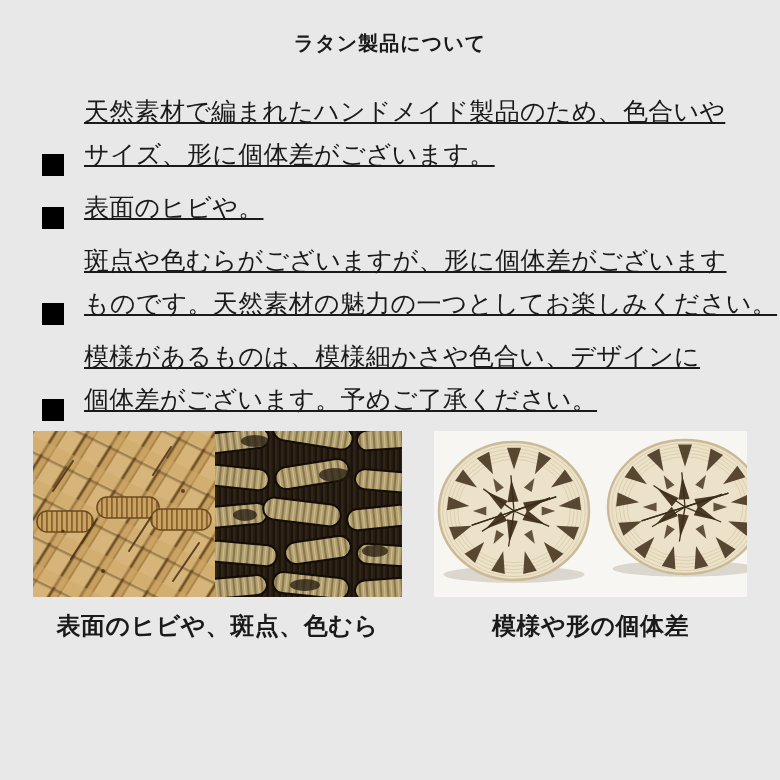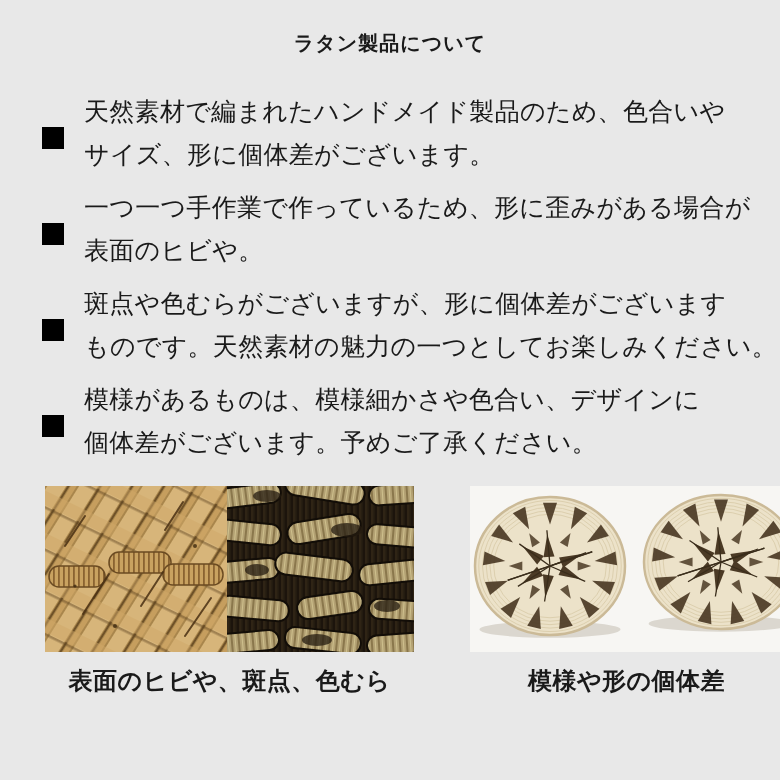--- a/index.html
+++ b/index.html
@@ -8,29 +8,29 @@
     background: #e8e8e8; overflow: hidden;
     font-family: "Liberation Sans", "DejaVu Sans", sans-serif;
     color: #1a1a1a;
   }
   .page { width: 780px; height: 780px; padding-top: 30px; }
   .title {
     margin: 0 0 33px 0; text-align: center;
     font-size: 20px; font-weight: 700; letter-spacing: 1px;
   }
   .bullets { padding: 0 30px 0 42px; }
-  .bullet { display: flex; align-items: center; margin-bottom: 10px; }
+  .bullet { display: flex; align-items: flex-end; margin-bottom: 10px; text-decoration: underline; }
   .bullet-square {
     flex: none; width: 22px; height: 22px;
     background: #000; margin: 10px 20px 0 0;
   }
   .bullet-text { font-size: 25px; line-height: 43px; letter-spacing: 0.3px; }
   .line { display: block; white-space: nowrap; }
   .figures { display: flex; gap: 12px; padding: 0 33px; margin-top: 4px; }
-  figure { margin: 12px; }
+  figure { margin: 0; }
   .figure-left  { width: 369px; }
   .figure-right { width: 333px; padding-left: 20px; }
   .photo { display: flex; height: 166px; overflow: hidden; }
   .photo svg { display: block; flex: none; }
   .caption {
     text-align: center; font-size: 24px; font-weight: 700;
     margin-top: 13px; letter-spacing: 0.5px; white-space: nowrap;
   }
 </style>
 </head>
@@ -46,21 +46,20 @@
       <span class="bullet-square"></span>
       <div class="bullet-text">
         <span class="line">天然素材で編まれたハンドメイド製品のため、色合いや</span>
         <span class="line">サイズ、形に個体差がございます。</span>
       </div>
     </div>
 
     <div class="bullet">
       <span class="bullet-square"></span>
       <div class="bullet-text">
-        <span class="line">一つ一つ手作業で作っているため、形に歪みがある場合が</span>
         <span class="line">表面のヒビや。</span>
       </div>
     </div>
 
     <div class="bullet">
       <span class="bullet-square"></span>
       <div class="bullet-text">
         <span class="line">斑点や色むらがございますが、形に個体差がございます</span>
         <span class="line">ものです。天然素材の魅力の一つとしてお楽しみください。</span>
       </div>

